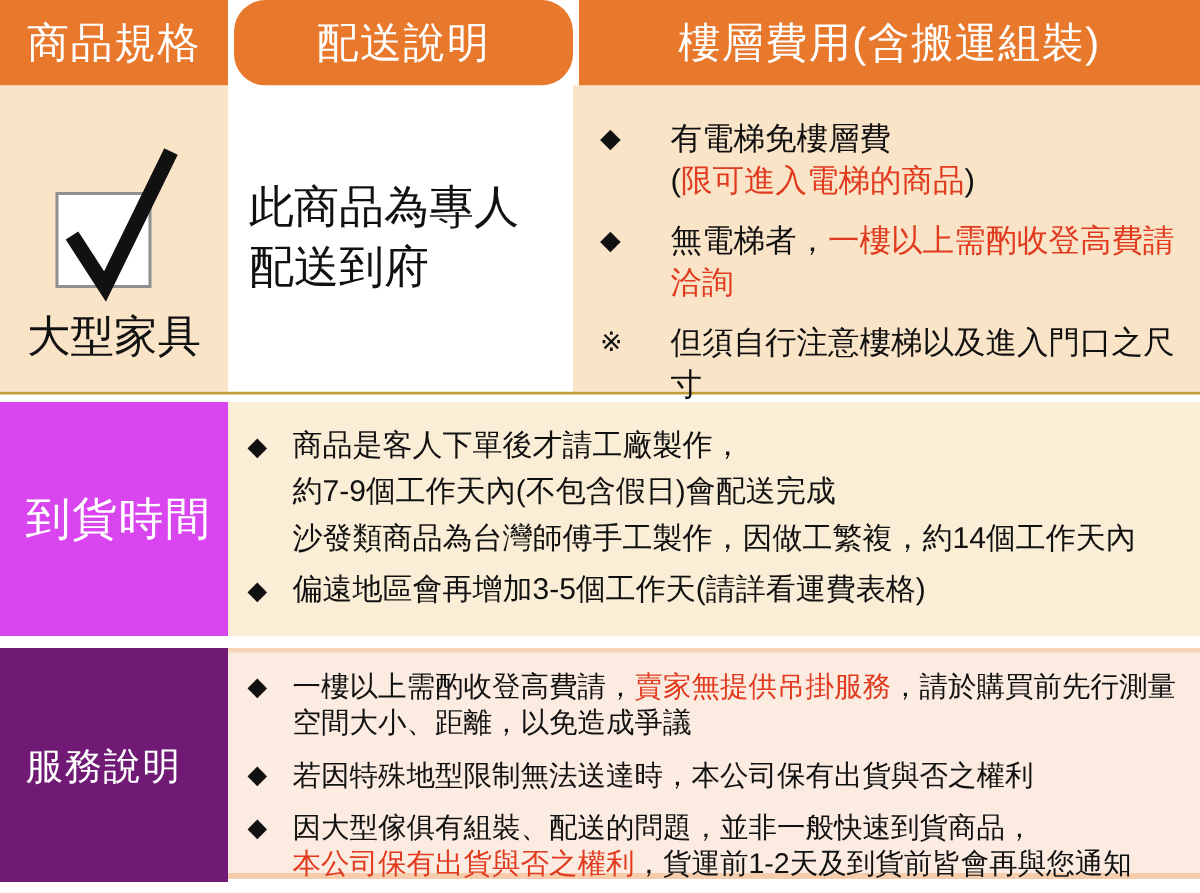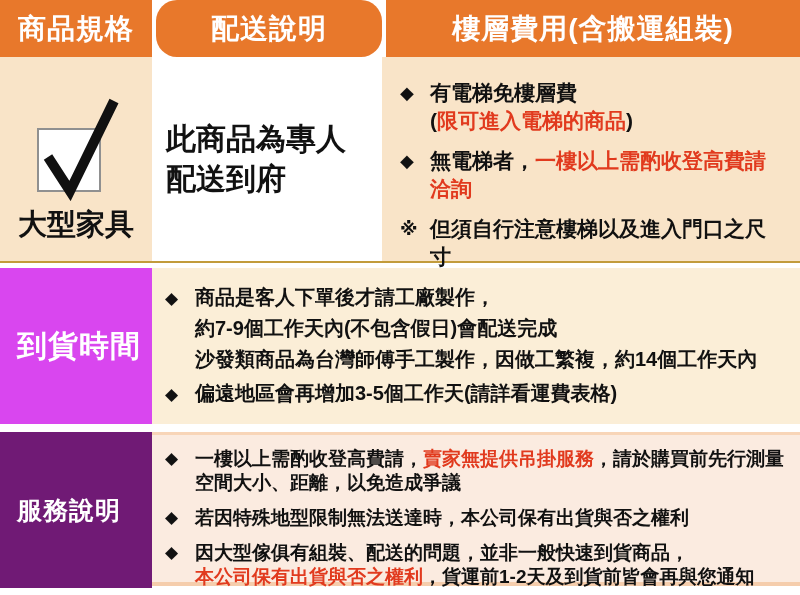--- a/index.html
+++ b/index.html
@@ -1,18 +1,18 @@
 <!DOCTYPE html>
 <html><head>
 <meta charset="utf-8">
 <style>
   html,body{margin:0;padding:0;background:#fff;}
   .page{
     width:800px;height:595px;background:#fff;overflow:hidden;position:relative;
-    font-family:"Liberation Sans","DejaVu Sans",sans-serif;font-weight:700;color:#151515;
+    font-family:"Liberation Sans","DejaVu Sans",sans-serif;font-weight:400;color:#151515;
   }
   
   .hdr{display:flex;height:57px;}
   .hdr .hcell{
     background:#E8782B;color:#fff;font-size:28px;
     display:flex;align-items:center;justify-content:center;letter-spacing:1px;
   }
   .hdr .c1{width:152px;}
   .hdr .gapv{width:4px;background:#fff;}
   .hdr .c2{width:226px;border-radius:21px;}
@@ -43,21 +43,21 @@
   .row4 .content{
     flex:1;background:#FBEBE0;box-sizing:border-box;height:154px;
     border-top:3px solid #F8D5B8;border-bottom:4px solid #F5CDAC;
     padding:12px 4px 0 13px;
   }
   
   .li{display:flex;align-items:flex-start;}
   .li .marker{flex:0 0 30px;padding-top:2px;font-size:17px;color:#111;}
   .li .runs{white-space:pre-wrap;color:#111;}
   .fee .li{margin-bottom:12px;}
-  .fee .li .runs{font-size:21px;line-height:28px;}
+  .fee .li .runs{font-size:21px;line-height:28px;margin-left:17px;}
   .fee .li .marker{font-size:18px;padding-top:3px;}
   .arr .li{margin-bottom:3px;}
   .arr .li .runs{font-size:20px;line-height:31px;}
   .arr .li .marker{padding-top:6px;}
   .srv .li{margin-bottom:11px;}
   .srv .li .runs{font-size:19px;line-height:24px;}
   .srv .li .marker{padding-top:1px;}
   .red{color:#E13A1E;}
   
   .cbx{display:block;}

